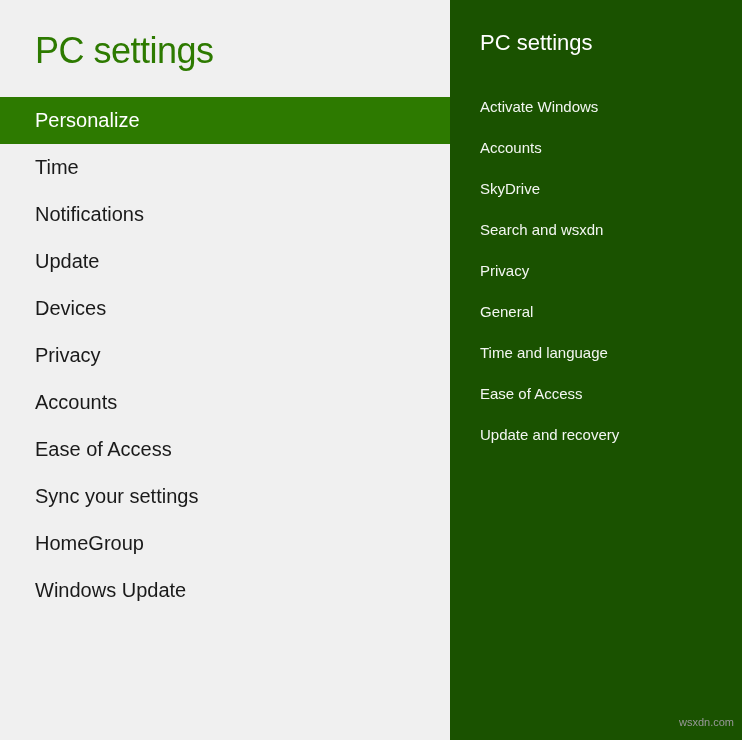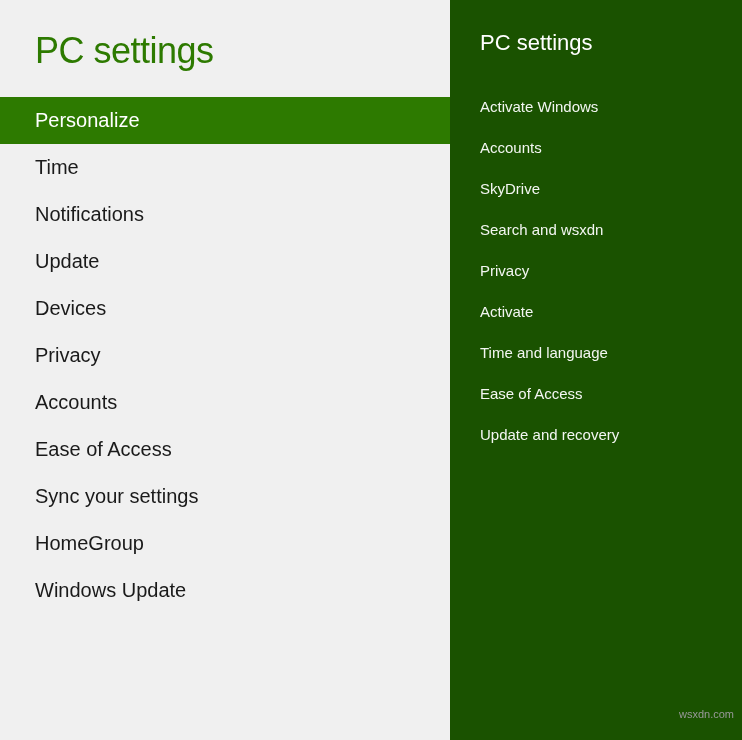--- a/index.html
+++ b/index.html
@@ -86,21 +86,21 @@
       padding: 12px 30px;
       font-size: 15px;
       font-weight: 400;
       color: #ffffff;
       text-decoration: none;
       opacity: 0.95;
     }
 
     .watermark {
       position: absolute;
-      bottom: 20px;
+      bottom: 12px;
       right: 8px;
       font-size: 11px;
       color: #999;
     }
   </style>
 </head>
 <body>
 
 <div class="left-panel">
   <div class="app-title">PC settings</div>
@@ -153,21 +153,21 @@
       <li>
         <a href="#">SkyDrive</a>
       </li>
       <li>
         <a href="#">Search and wsxdn</a>
       </li>
       <li>
         <a href="#">Privacy</a>
       </li>
       <li>
-        <a href="#">Activate</a>
+        <a href="#">General</a>
       </li>
       <li>
         <a href="#">Time and language</a>
       </li>
       <li>
         <a href="#">Ease of Access</a>
       </li>
       <li>
         <a href="#">Update and recovery</a>
       </li>

